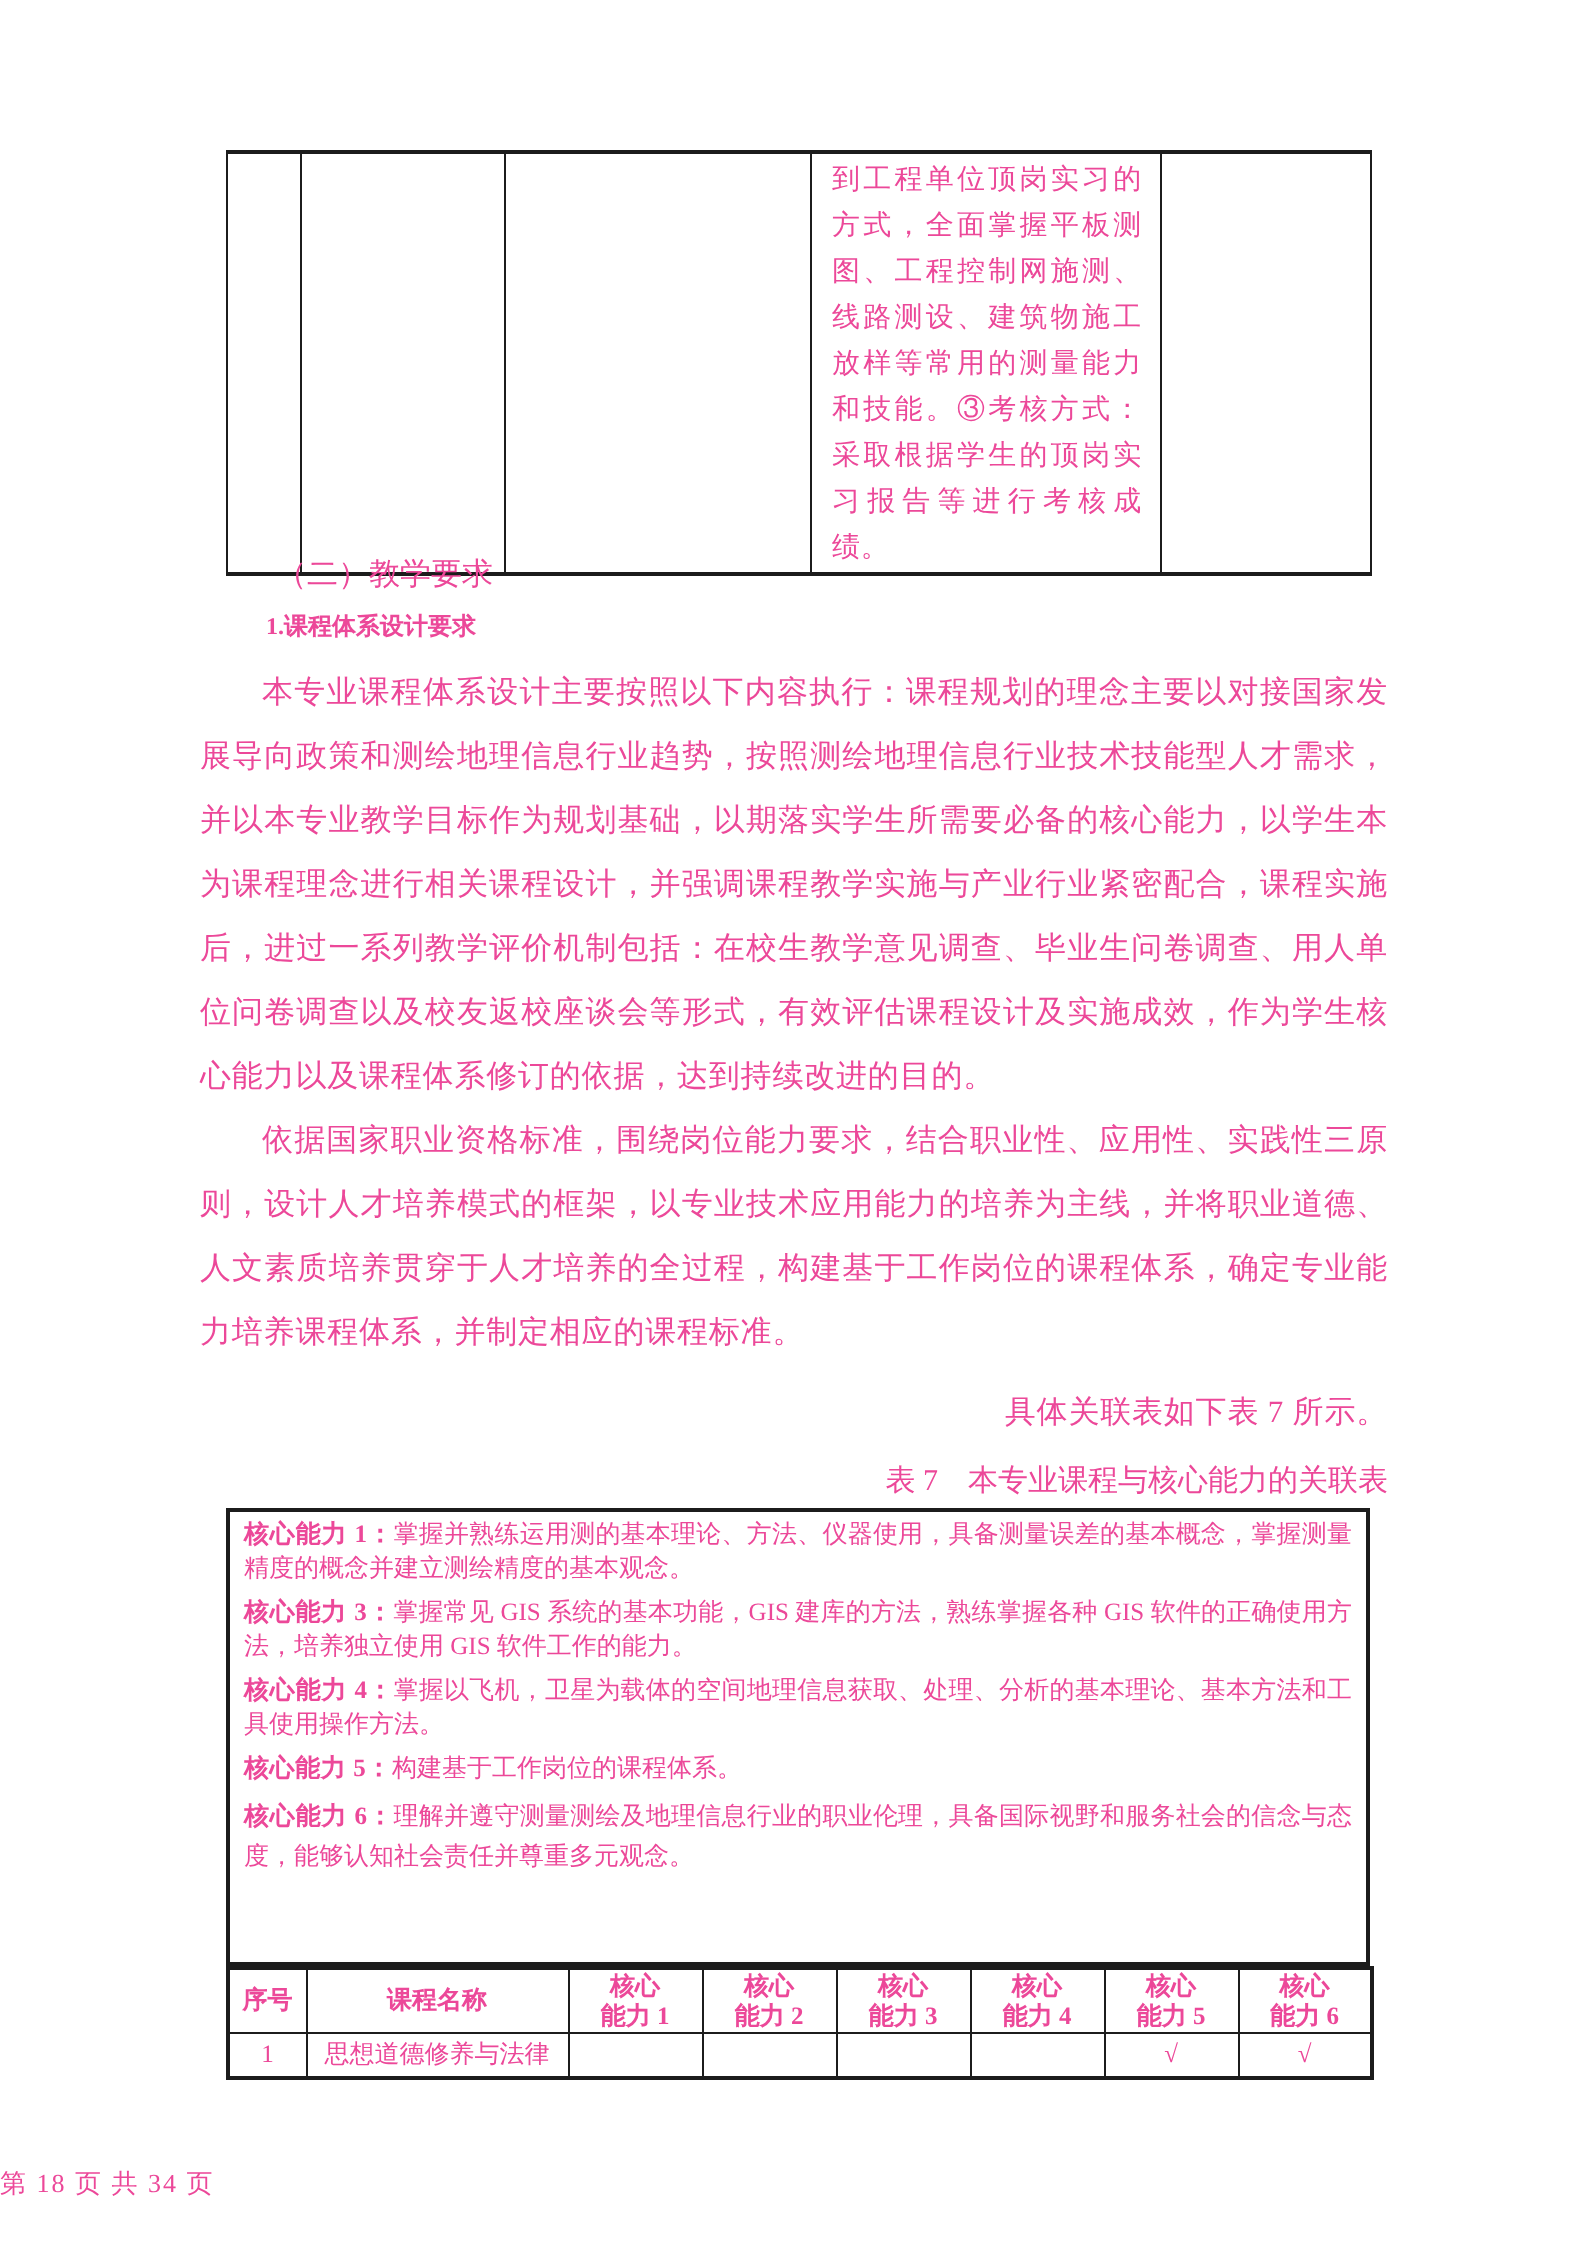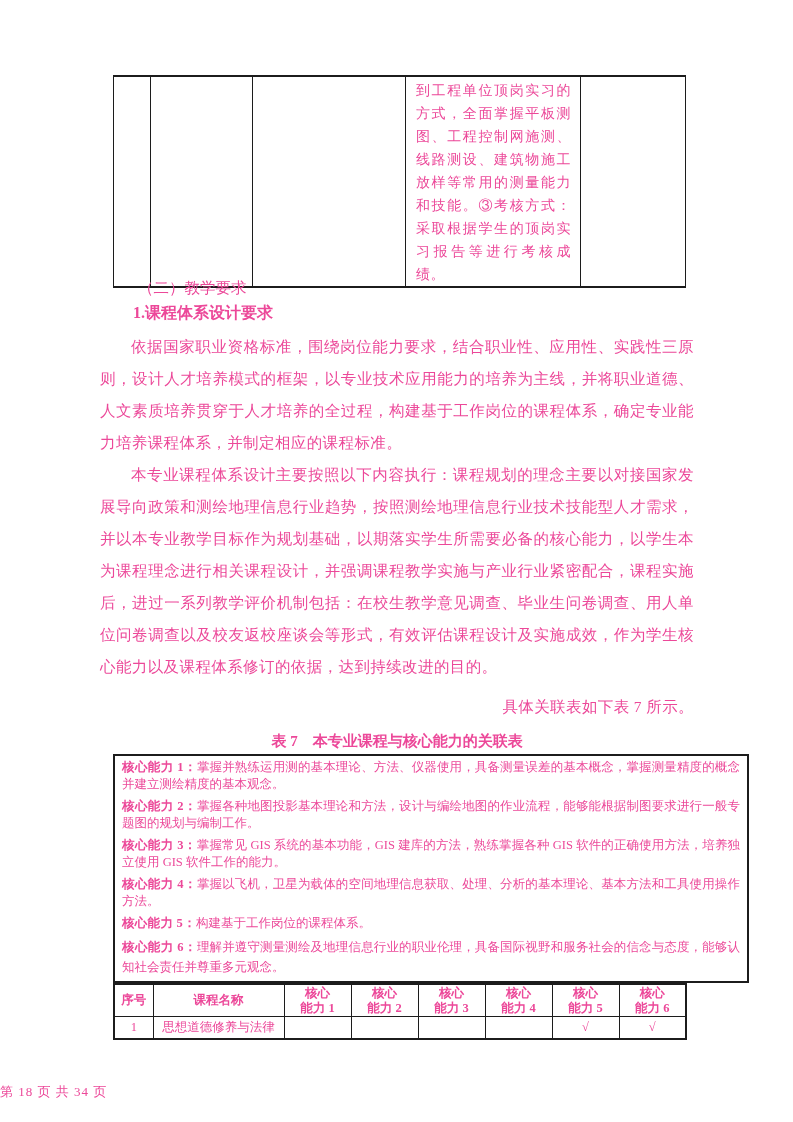--- a/index.html
+++ b/index.html
@@ -50,21 +50,21 @@
     top: 277px;
     padding-left: 38px;
     font-size: 15.5px;
     line-height: 21px;
   }
   .sec-subheading {
     position: absolute;
     left: 100px;
     top: 302px;
     padding-left: 33px;
-    font-size: 16px;
+    font-size: 12px;
     font-weight: bold;
     line-height: 22px;
   }
 
   
   .body-text {
     position: absolute;
     left: 100px;
     top: 331px;
     width: 594px;
@@ -81,32 +81,32 @@
     margin-top: 8px;
     text-align: right;
   }
 
   
   .t7-title {
     position: absolute;
     left: 100px;
     top: 731px;
     width: 594px;
-    text-align: center;
+    text-align: right;
     font-size: 15px;
-    font-weight: bold;
+    font-weight: normal;
     line-height: 20px;
   }
 
   
   .ability-box {
     position: absolute;
     left: 113px;
     top: 754px;
-    width: 636px;
+    width: 572px;
     height: 229px;
     border: 2px solid #1c1c1c;
     box-sizing: border-box;
     padding: 3px 7px 0 7px;
     overflow: hidden;
   }
   .ability-box p {
     margin: 0 0 5px 0;
     font-size: 12.5px;
     line-height: 17px;
@@ -180,30 +180,29 @@
       <td class="text-cell">到工程单位顶岗实习的方式，全面掌握平板测图、工程控制网施测、线路测设、建筑物施工放样等常用的测量能力和技能。③考核方式：采取根据学生的顶岗实习报告等进行考核成绩。</td>
       <td></td>
     </tr>
   </tbody>
     </table>
 
   <div class="sec-heading">（二）教学要求</div>
   <div class="sec-subheading">1.课程体系设计要求</div>
 
   <div class="body-text">
+    <p>本专业课程体系设计主要按照以下内容执行：课程规划的理念主要以对接国家发展导向政策和测绘地理信息行业趋势，按照测绘地理信息行业技术技能型人才需求，并以本专业教学目标作为规划基础，以期落实学生所需要必备的核心能力，以学生本为课程理念进行相关课程设计，并强调课程教学实施与产业行业紧密配合，课程实施后，进过一系列教学评价机制包括：在校生教学意见调查、毕业生问卷调查、用人单位问卷调查以及校友返校座谈会等形式，有效评估课程设计及实施成效，作为学生核心能力以及课程体系修订的依据，达到持续改进的目的。</p>
     <p>依据国家职业资格标准，围绕岗位能力要求，结合职业性、应用性、实践性三原则，设计人才培养模式的框架，以专业技术应用能力的培养为主线，并将职业道德、人文素质培养贯穿于人才培养的全过程，构建基于工作岗位的课程体系，确定专业能力培养课程体系，并制定相应的课程标准。</p>
-    <p>本专业课程体系设计主要按照以下内容执行：课程规划的理念主要以对接国家发展导向政策和测绘地理信息行业趋势，按照测绘地理信息行业技术技能型人才需求，并以本专业教学目标作为规划基础，以期落实学生所需要必备的核心能力，以学生本为课程理念进行相关课程设计，并强调课程教学实施与产业行业紧密配合，课程实施后，进过一系列教学评价机制包括：在校生教学意见调查、毕业生问卷调查、用人单位问卷调查以及校友返校座谈会等形式，有效评估课程设计及实施成效，作为学生核心能力以及课程体系修订的依据，达到持续改进的目的。</p>
     <p class="last">具体关联表如下表 7 所示。</p>
   </div>
 
   <div class="t7-title">表 7　本专业课程与核心能力的关联表</div>
 
   <div class="ability-box">
     <p><b>核心能力 1：</b><span>掌握并熟练运用测的基本理论、方法、仪器使用，具备测量误差的基本概念，掌握测量精度的概念并建立测绘精度的基本观念。</span></p>
-    <p><b>核心能力 2：</b><span>掌握各种地图投影基本理论和方法，设计与编绘地图的作业流程，能够能根据制图要求进行一般专题图的规划与编制工作。</span></p>
     <p><b>核心能力 3：</b><span>掌握常见 GIS 系统的基本功能，GIS 建库的方法，熟练掌握各种 GIS 软件的正确使用方法，培养独立使用 GIS 软件工作的能力。</span></p>
     <p><b>核心能力 4：</b><span>掌握以飞机，卫星为载体的空间地理信息获取、处理、分析的基本理论、基本方法和工具使用操作方法。</span></p>
     <p><b>核心能力 5：</b><span>构建基于工作岗位的课程体系。</span></p>
     <p class="wide"><b>核心能力 6：</b><span>理解并遵守测量测绘及地理信息行业的职业伦理，具备国际视野和服务社会的信念与态度，能够认知社会责任并尊重多元观念。</span></p>
   </div>
 
   <table class="course-table">
     <colgroup>
       <col style="width:39px">
       <col style="width:131px">

